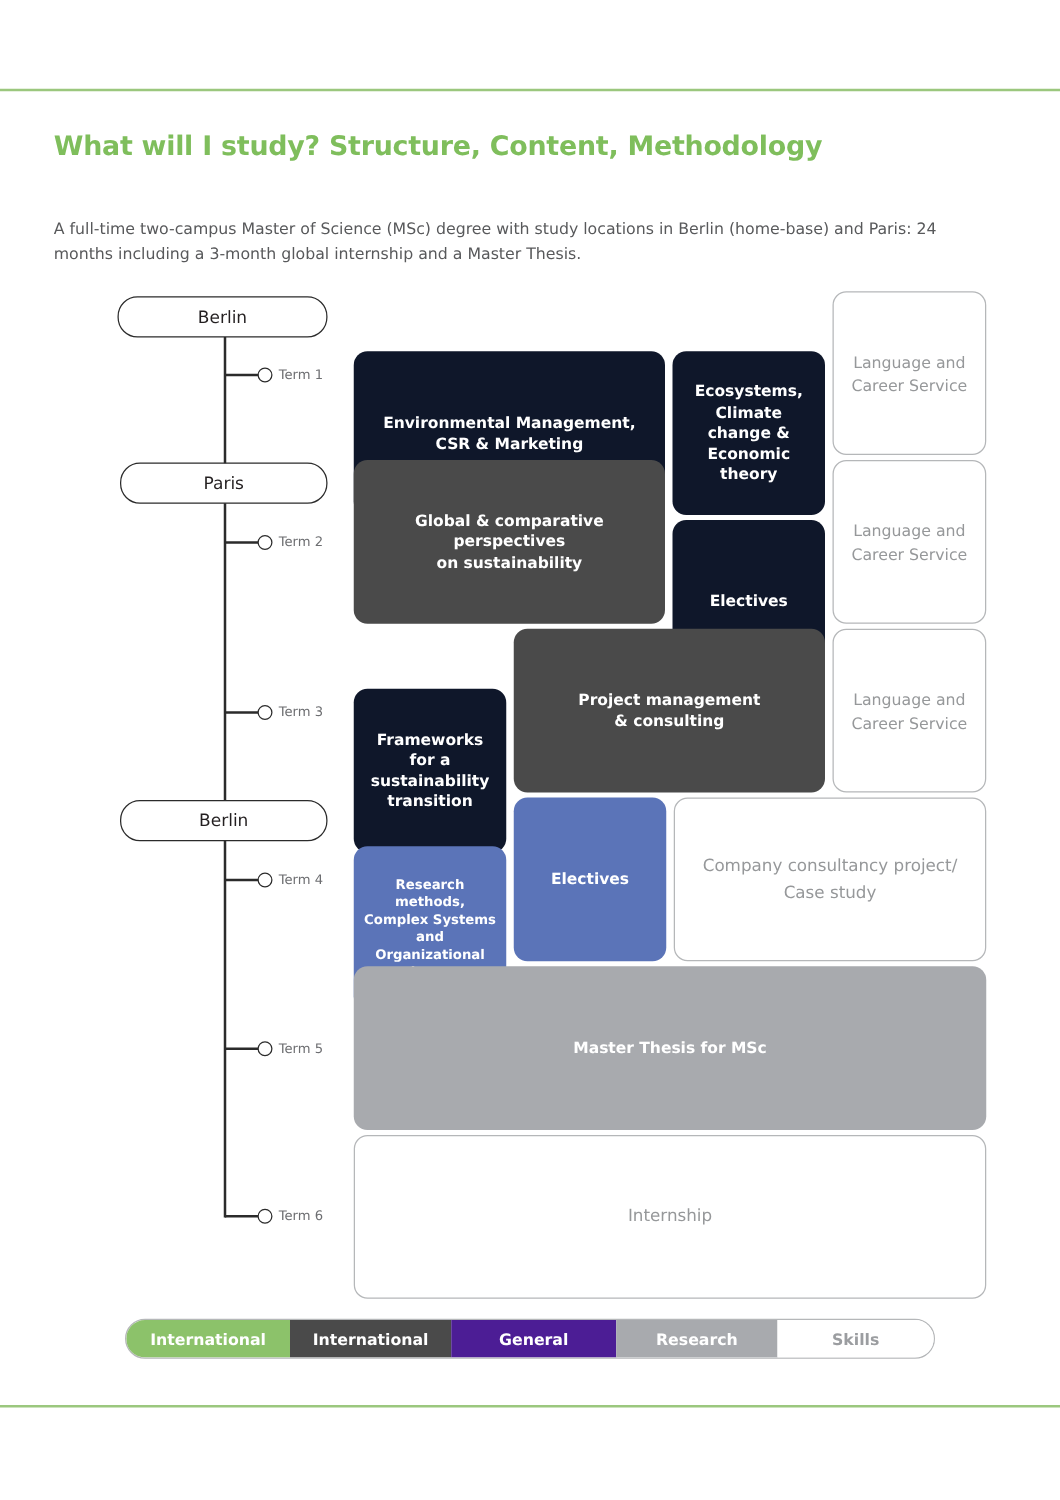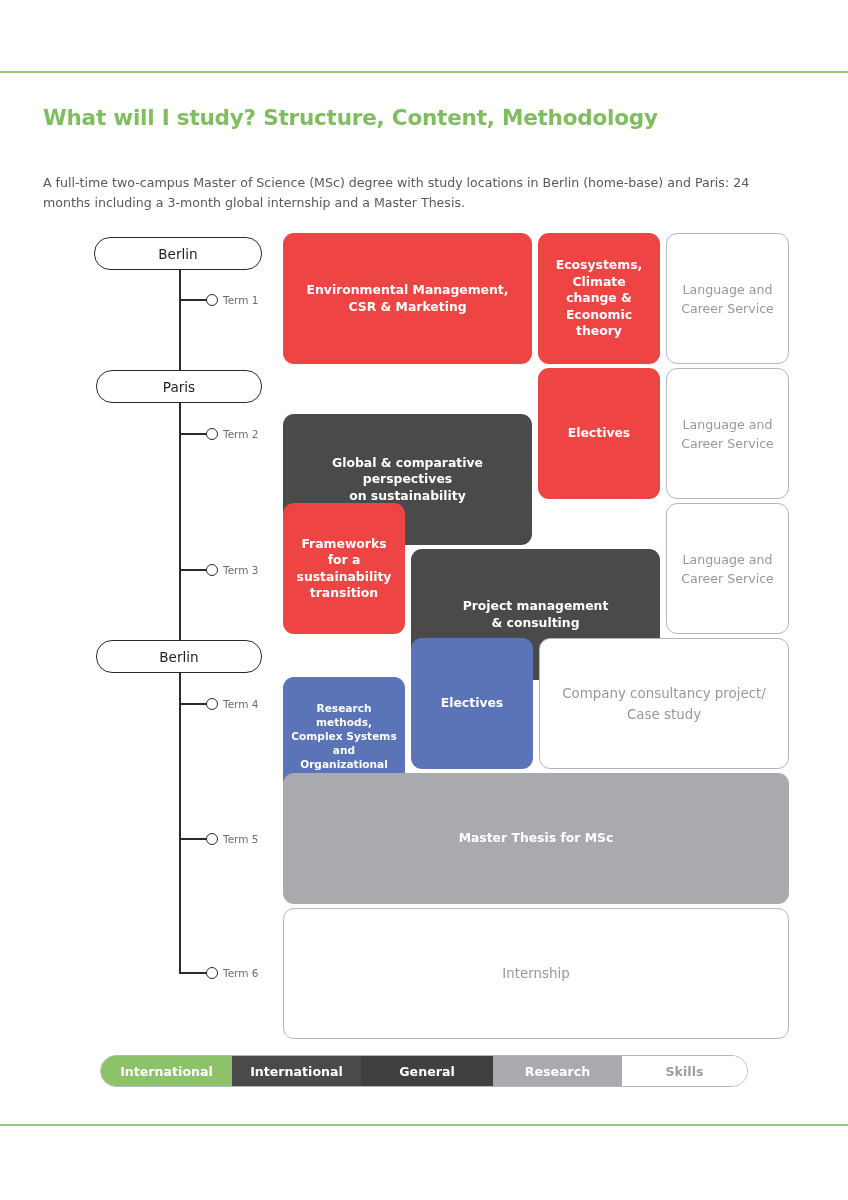--- a/index.html
+++ b/index.html
@@ -44,22 +44,22 @@
   .term-label{position:absolute;font-size:10.5px;color:#6d6e71;white-space:nowrap;}
 
   
   .blocks{position:absolute;left:0;top:0;width:848px;height:1200px;}
   .blk{
     position:absolute;border-radius:11px;display:flex;align-items:center;
     justify-content:center;text-align:center;box-sizing:border-box;
     font-size:12.4px;font-weight:bold;line-height:16.5px;color:#ffffff;
     padding:4px 7px;
   }
-  .blk.green{background:#ef4444;}
-  .blk.dark {background:#4a4a4a;margin-top:46px;}
+  .blk.green{background:#0f172a;margin-top:48px;}
+  .blk.dark {background:#4a4a4a;}
   .blk.blue {background:#5b74b8;}
   .blk.gray {background:#a8aaae;}
   .blk.open {
     background:#ffffff;border:1.2px solid #b5b7b9;color:#96989a;
     font-weight:normal;font-size:12.6px;line-height:19px;
   }
   .blk.open.big{font-size:13.4px;line-height:21px;}
   .blk.small{font-size:10.6px;line-height:14px;margin-top:39px;}
 
   
@@ -68,21 +68,21 @@
     border:1.3px solid #b5b7b9;border-radius:16px;overflow:hidden;
     display:flex;background:#fff;box-sizing:border-box;
   }
   .lg{
     display:flex;align-items:center;justify-content:center;
     font-size:12.6px;font-weight:bold;color:#ffffff;height:100%;
     box-sizing:border-box;
   }
   .lg.l0{background:#8cc26a;width:131px;}
   .lg.l1{background:#4a4a4a;width:129px;}
-  .lg.l2{background:#404040;width:132px;}
+  .lg.l2{background:#4c1d95;width:132px;}
   .lg.l3{background:#a8aaae;width:129px;}
   .lg.l4{background:#ffffff;color:#9b9da0;flex:1;}
 </style>
 </head>
 <body>
 
 <div class="page">
 
   <div class="rule rule-top"></div>
 

